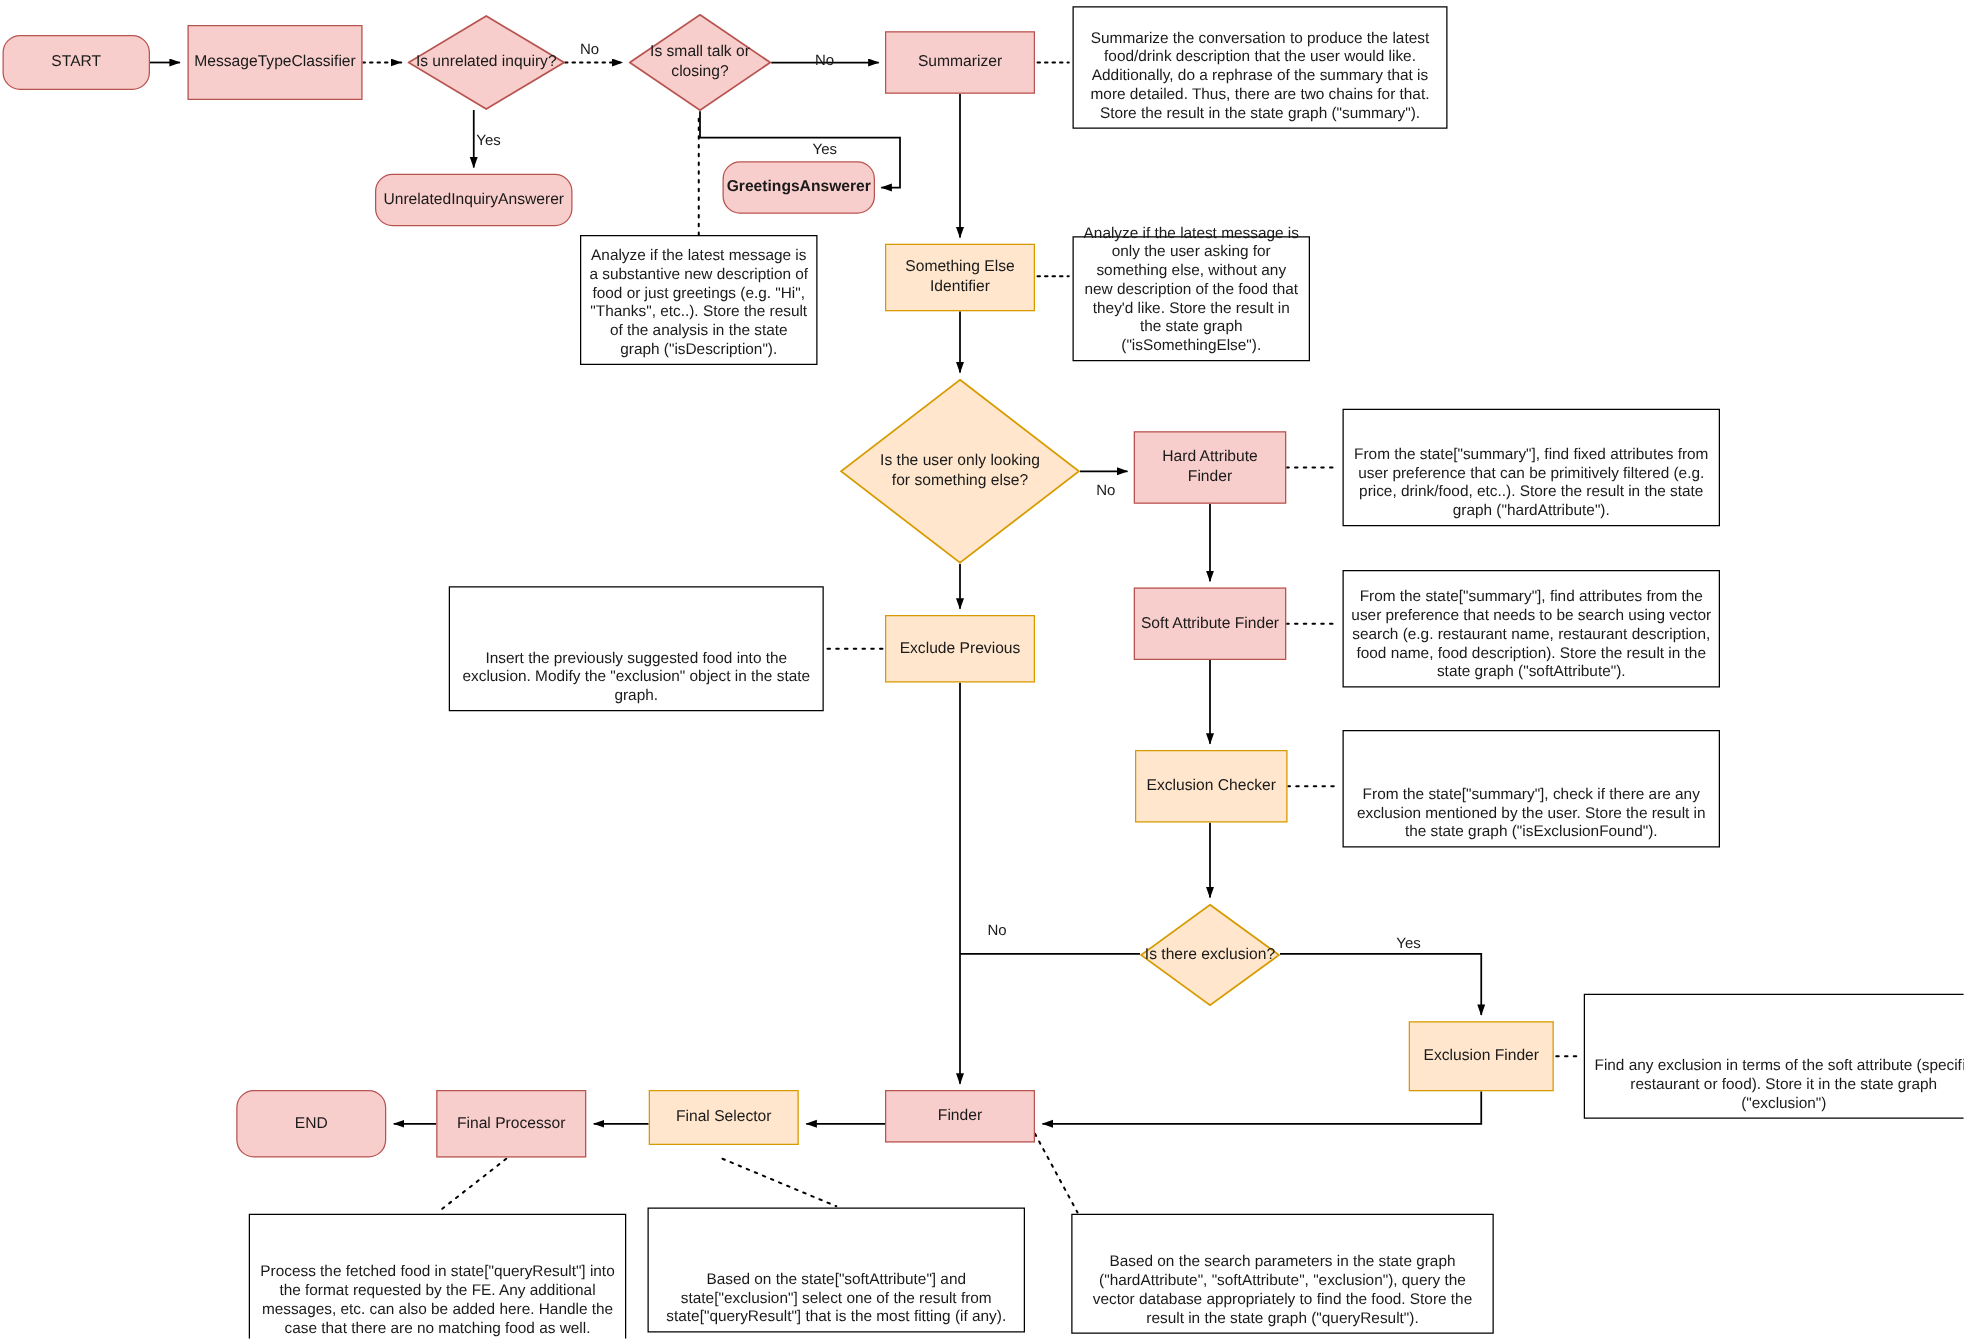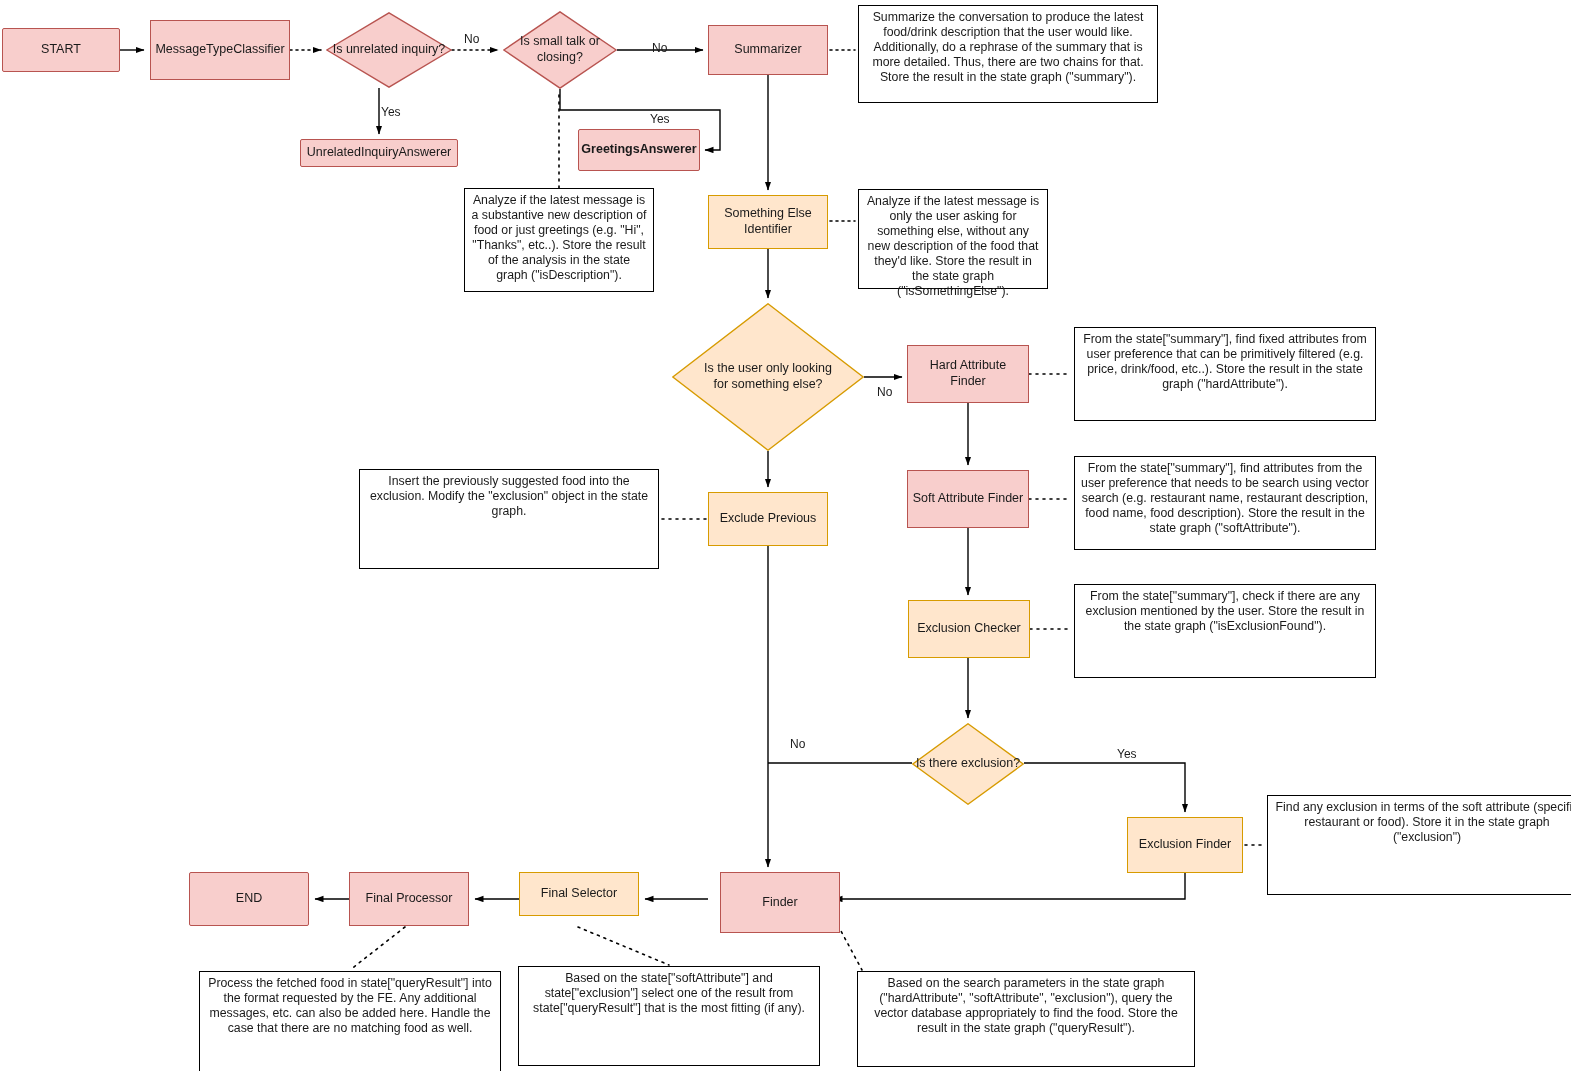--- a/index.html
+++ b/index.html
@@ -39,30 +39,30 @@
   }
   .proc-pink {
     background: #f8cecc;
     border: 1px solid #b85450;
   }
   .proc-yellow {
     background: #ffe6cc;
     border: 1px solid #d79b00;
   }
   .rounded {
-    border-radius: 2px;
+    border-radius: 14px;
     text-align: center;
   }
   .note {
     position: absolute;
     box-sizing: border-box;
     background: #ffffff;
     border: 1px solid #000000;
     display: flex;
-    align-items: flex-start;
+    align-items: flex-end;
     justify-content: center;
     text-align: center;
     font-size: 12.3px;
     line-height: 1.22;
     color: #1a1a1a;
     padding: 4px 6px;
   }
   .diamond-wrap {
     position: absolute;
   }
@@ -178,21 +178,21 @@
     <span>MessageTypeClassifier</span>
   </div>
 
   <div class="diamond-wrap" style="left:326px; top:12px; width:126px; height:76px;">
     <svg class="diamond-shape" viewBox="0 0 126 76" preserveAspectRatio="none">
       <polygon points="63,0.8 125.2,38 63,75.2 0.8,38" fill="#f8cecc" stroke="#b85450" stroke-width="1.4"></polygon>
     </svg>
     <div class="diamond-label">Is unrelated inquiry?</div>
   </div>
 
-  <div class="node proc-pink rounded" style="left:300px; top:139px; width:158px; height:28px;">
+  <div class="node proc-pink rounded" style="left:300px; top:139px; width:158px; height:42px;">
     <span>UnrelatedInquiryAnswerer</span>
   </div>
 
   <div class="diamond-wrap" style="left:503px; top:11px; width:114px; height:78px;">
     <svg class="diamond-shape" viewBox="0 0 114 78" preserveAspectRatio="none">
       <polygon points="57,0.8 113.2,39 57,77.2 0.8,39" fill="#f8cecc" stroke="#b85450" stroke-width="1.4"></polygon>
     </svg>
     <div class="diamond-label">Is small talk or closing?</div>
   </div>
 
@@ -235,21 +235,21 @@
     <svg class="diamond-shape" viewBox="0 0 112 82" preserveAspectRatio="none">
       <polygon points="56,0.8 111.2,41 56,81.2 0.8,41" fill="#ffe6cc" stroke="#d79b00" stroke-width="1.4"></polygon>
     </svg>
     <div class="diamond-label" style="padding:0 0px; white-space:nowrap;">Is there exclusion?</div>
   </div>
 
   <div class="node proc-yellow" style="left:1127px; top:817px; width:116px; height:56px;">
     <span>Exclusion Finder</span>
   </div>
 
-  <div class="node proc-pink" style="left:708px; top:872px; width:120px; height:61px;margin-left:12px;">
+  <div class="node proc-pink" style="left:708px; top:872px; width:120px; height:42px;">
     <span>Finder</span>
   </div>
 
   <div class="node proc-yellow" style="left:519px; top:872px; width:120px; height:44px;">
     <span>Final Selector</span>
   </div>
 
   <div class="node proc-pink" style="left:349px; top:872px; width:120px; height:54px;">
     <span>Final Processor</span>
   </div>

